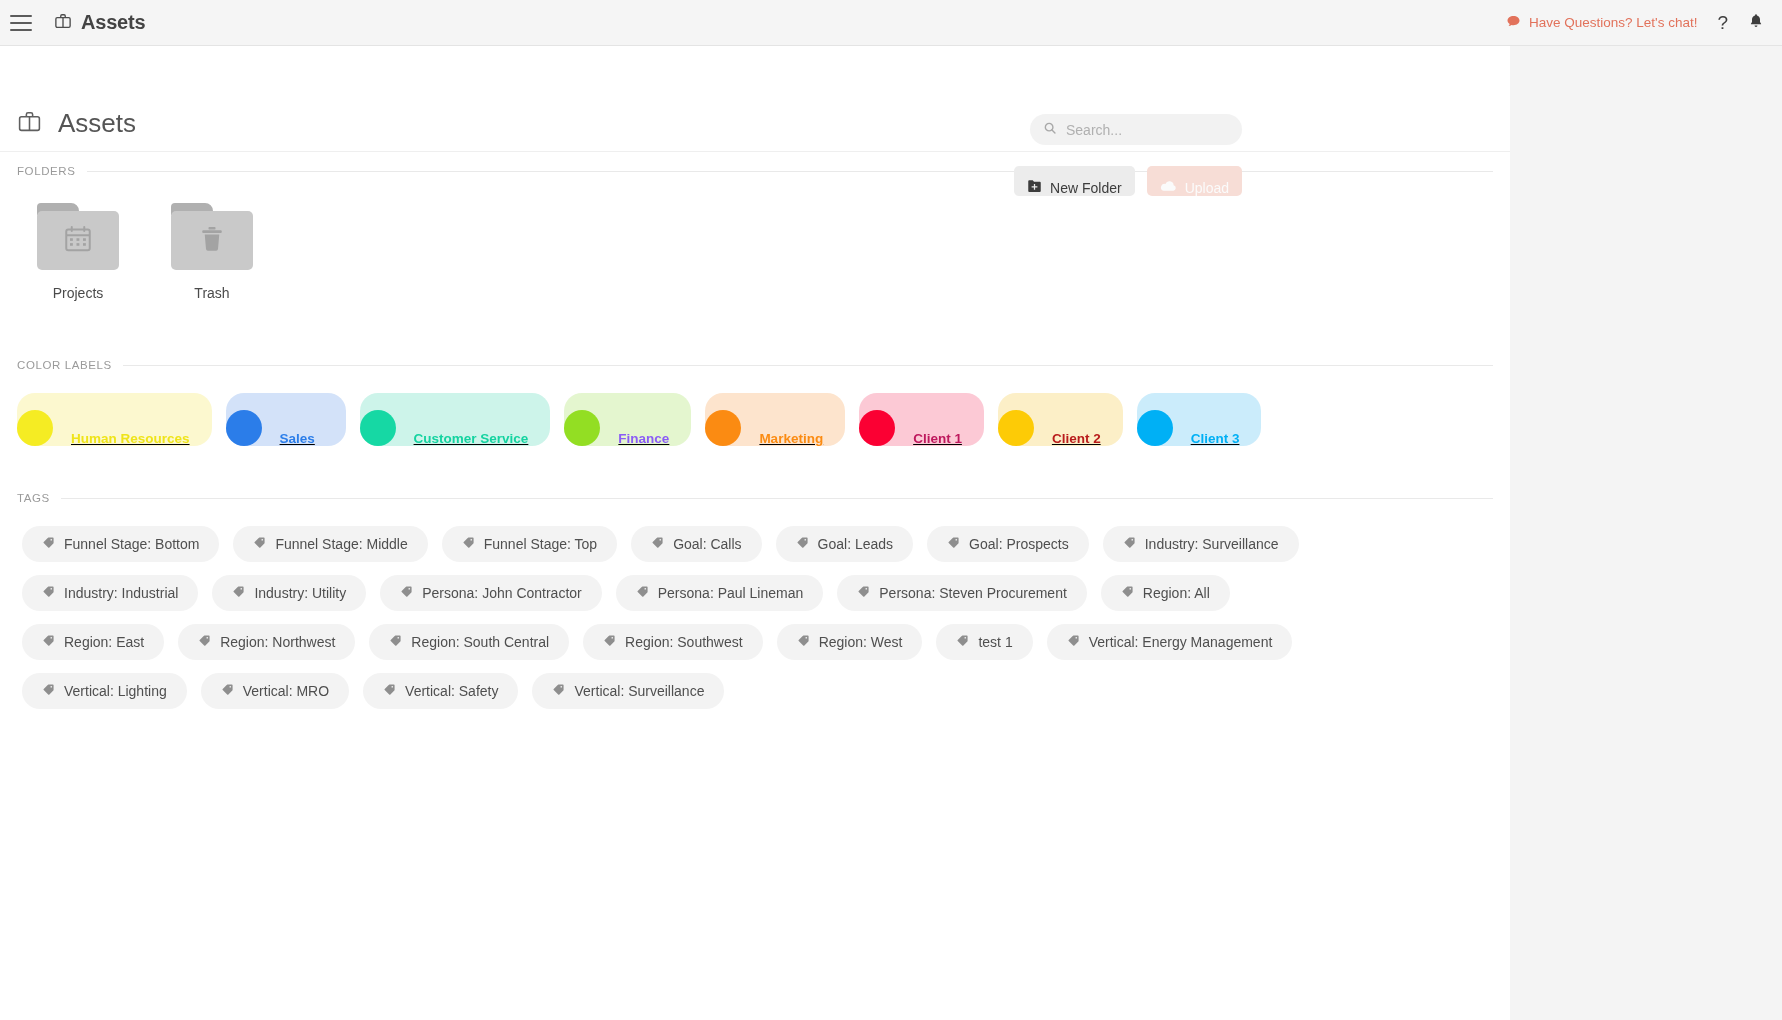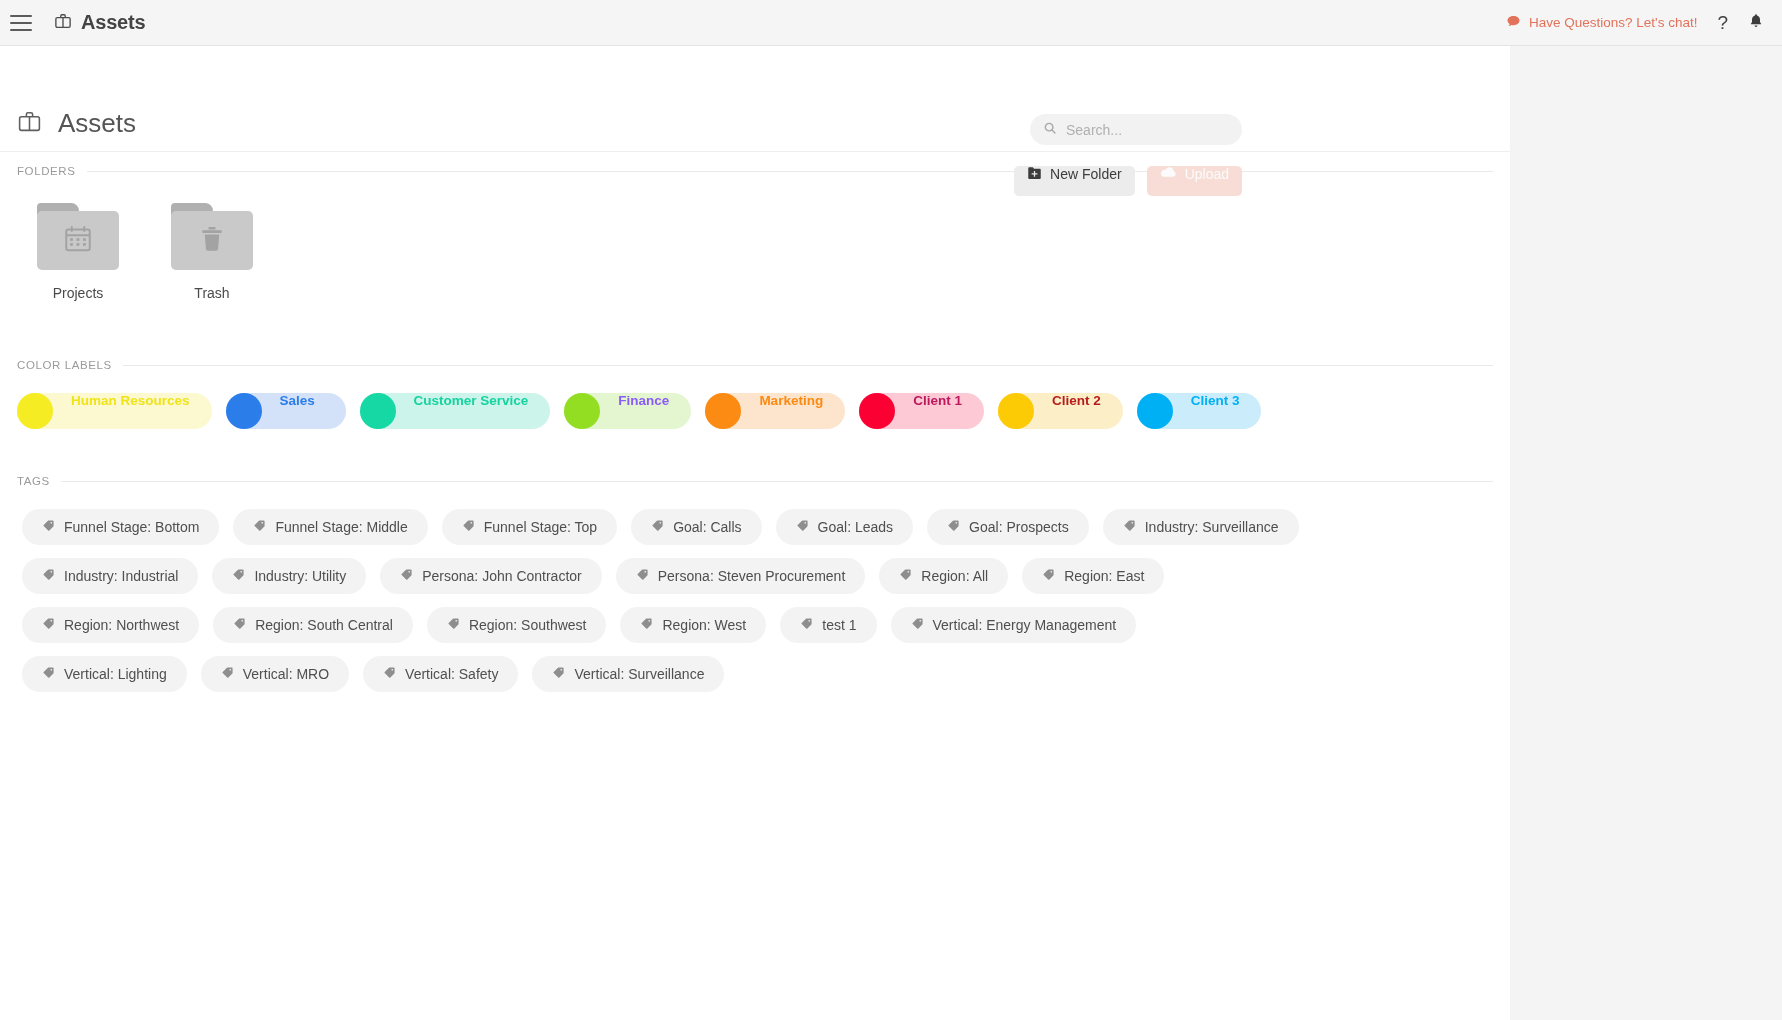--- a/index.html
+++ b/index.html
@@ -84,21 +84,21 @@
     border:none; background:transparent; outline:none;
     font-size: 14px; color:#555; width: 100%;
     font-family:"Liberation Sans", sans-serif;
   }
   .search-box input::placeholder { color:#b0b0b0; }
 
   .btn-row { position:absolute; right: 268px; top: 120px; display:flex; gap: 12px; }
   .btn {
     height: 30px;
     border-radius: 5px;
-    display:flex; align-items:flex-start; gap:8px;
+    display:flex; align-items:flex-end; gap:8px;
     padding: 0 13px;
     font-size: 14px;
     cursor:pointer;
     user-select:none;
   }
   .btn-secondary { background:#ececec; color:#3c3c3c; }
   .btn-disabled  { background:#f7ddd6; color:#fbfbfb; cursor:default; }
 
   
   .section { margin-top: 0; }
@@ -127,26 +127,27 @@
     width: 82px; height: 59px;
     background:#c9c9c9; border-radius: 5px;
     display:flex; align-items:center; justify-content:center;
   }
   .folder-name { margin-top: 15px; font-size: 14px; color:#4a4a4a; }
 
   
   .labels-wrap { display:flex; flex-wrap:wrap; gap: 16px 14px; padding: 18px 17px 0 17px; }
   .color-label {
     position:relative;
-    height: 36px;
+    height: 53px;
     border-radius: 18px;
-    display:flex; align-items:flex-start;
+    display:flex; align-items:flex-end;
     padding-right: 22px;
     cursor:pointer;
     min-width: 120px;
+    text-decoration: underline;
   }
   .color-dot {
     width: 36px; height: 36px; border-radius: 50%;
     flex: 0 0 36px;
   }
   .color-label-text {
     font-size: 13.5px; font-weight: bold;
     margin-left: 18px; white-space:nowrap;
   }
 
@@ -419,20 +420,27 @@
               <path d="M11.1 2.6H20a1.4 1.4 0 0 1 1.4 1.4v8.9a1.6 1.6 0 0 1-.47 1.13l-7.3 7.3a1.6 1.6 0 0 1-2.26 0l-8.2-8.2a1.6 1.6 0 0 1 0-2.26l7.3-7.3a1.6 1.6 0 0 1 1.13-.47z"></path>
               <circle cx="17.1" cy="6.9" r="1.55" fill="#f3f3f3"></circle>
             </svg></span>
           <span>Persona: John Contractor</span>
         </div>
         <div class="tag">
           <span><svg width="13" height="13" viewBox="0 0 24 24" fill="#8e8e8e">
               <path d="M11.1 2.6H20a1.4 1.4 0 0 1 1.4 1.4v8.9a1.6 1.6 0 0 1-.47 1.13l-7.3 7.3a1.6 1.6 0 0 1-2.26 0l-8.2-8.2a1.6 1.6 0 0 1 0-2.26l7.3-7.3a1.6 1.6 0 0 1 1.13-.47z"></path>
               <circle cx="17.1" cy="6.9" r="1.55" fill="#f3f3f3"></circle>
             </svg></span>
+          <span>Persona: Paul Lineman</span>
+        </div>
+        <div class="tag">
+          <span><svg width="13" height="13" viewBox="0 0 24 24" fill="#8e8e8e">
+              <path d="M11.1 2.6H20a1.4 1.4 0 0 1 1.4 1.4v8.9a1.6 1.6 0 0 1-.47 1.13l-7.3 7.3a1.6 1.6 0 0 1-2.26 0l-8.2-8.2a1.6 1.6 0 0 1 0-2.26l7.3-7.3a1.6 1.6 0 0 1 1.13-.47z"></path>
+              <circle cx="17.1" cy="6.9" r="1.55" fill="#f3f3f3"></circle>
+            </svg></span>
           <span>Persona: Steven Procurement</span>
         </div>
         <div class="tag">
           <span><svg width="13" height="13" viewBox="0 0 24 24" fill="#8e8e8e">
               <path d="M11.1 2.6H20a1.4 1.4 0 0 1 1.4 1.4v8.9a1.6 1.6 0 0 1-.47 1.13l-7.3 7.3a1.6 1.6 0 0 1-2.26 0l-8.2-8.2a1.6 1.6 0 0 1 0-2.26l7.3-7.3a1.6 1.6 0 0 1 1.13-.47z"></path>
               <circle cx="17.1" cy="6.9" r="1.55" fill="#f3f3f3"></circle>
             </svg></span>
           <span>Region: All</span>
         </div>
         <div class="tag">

